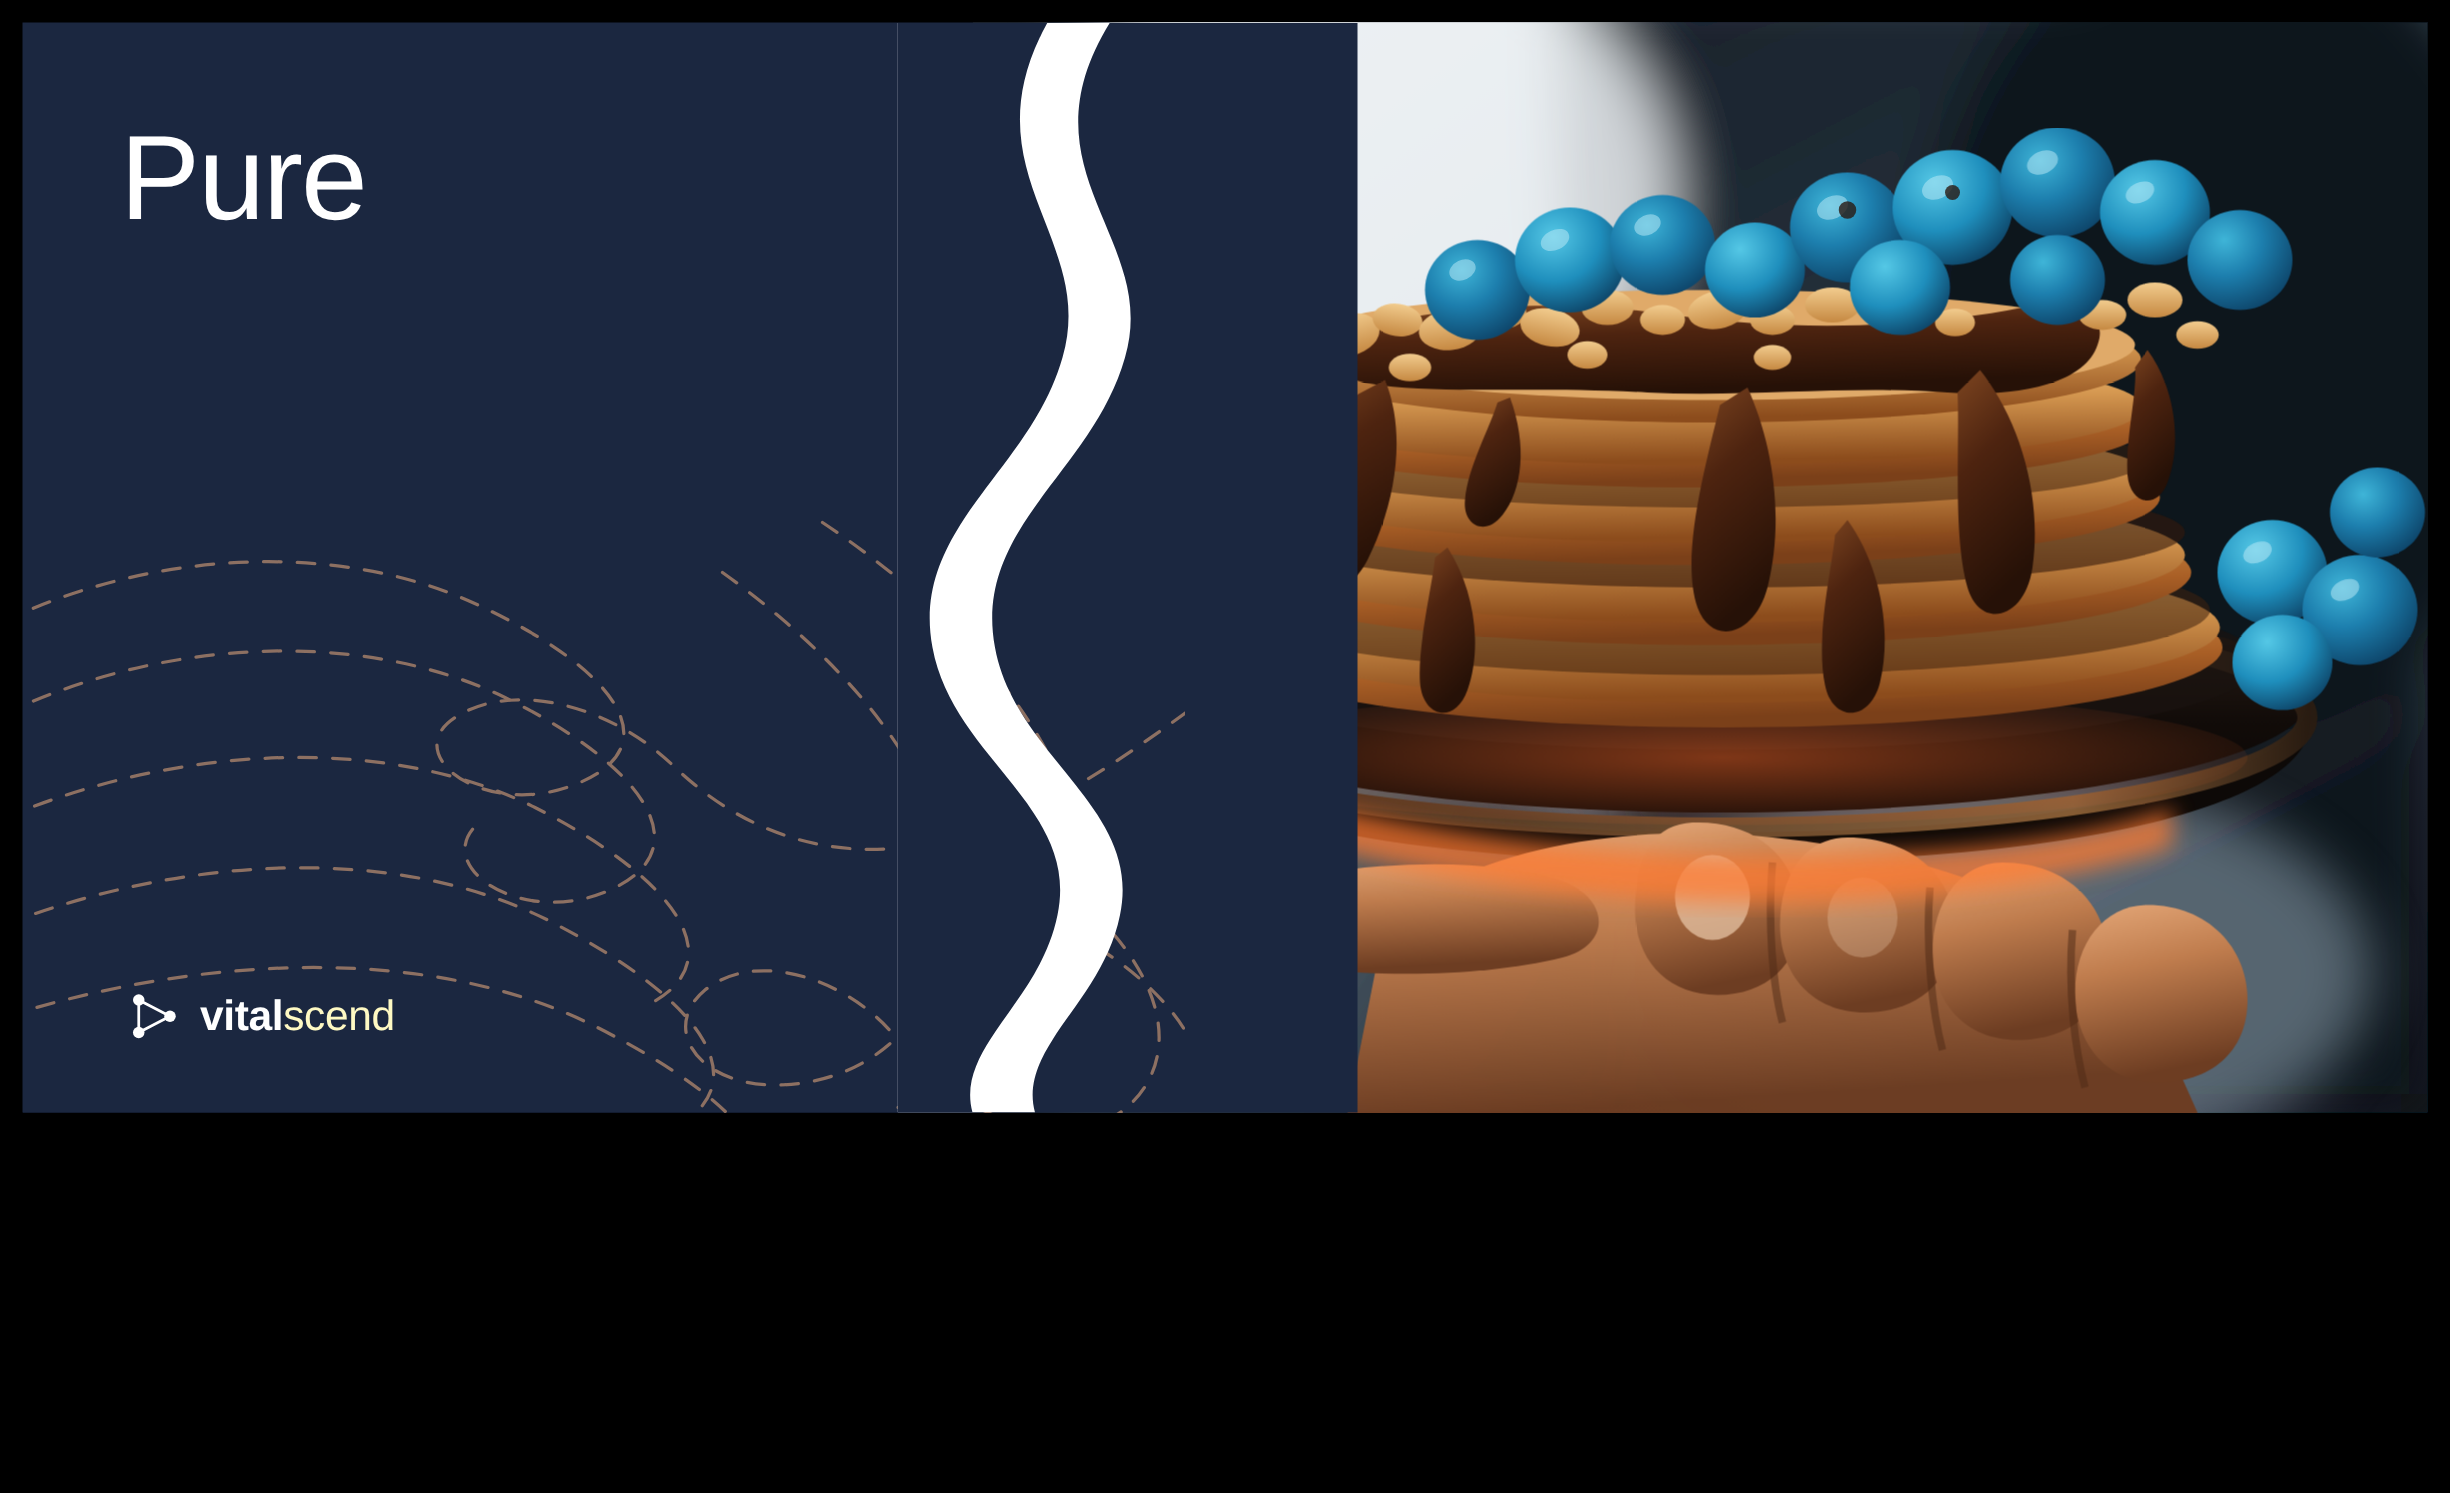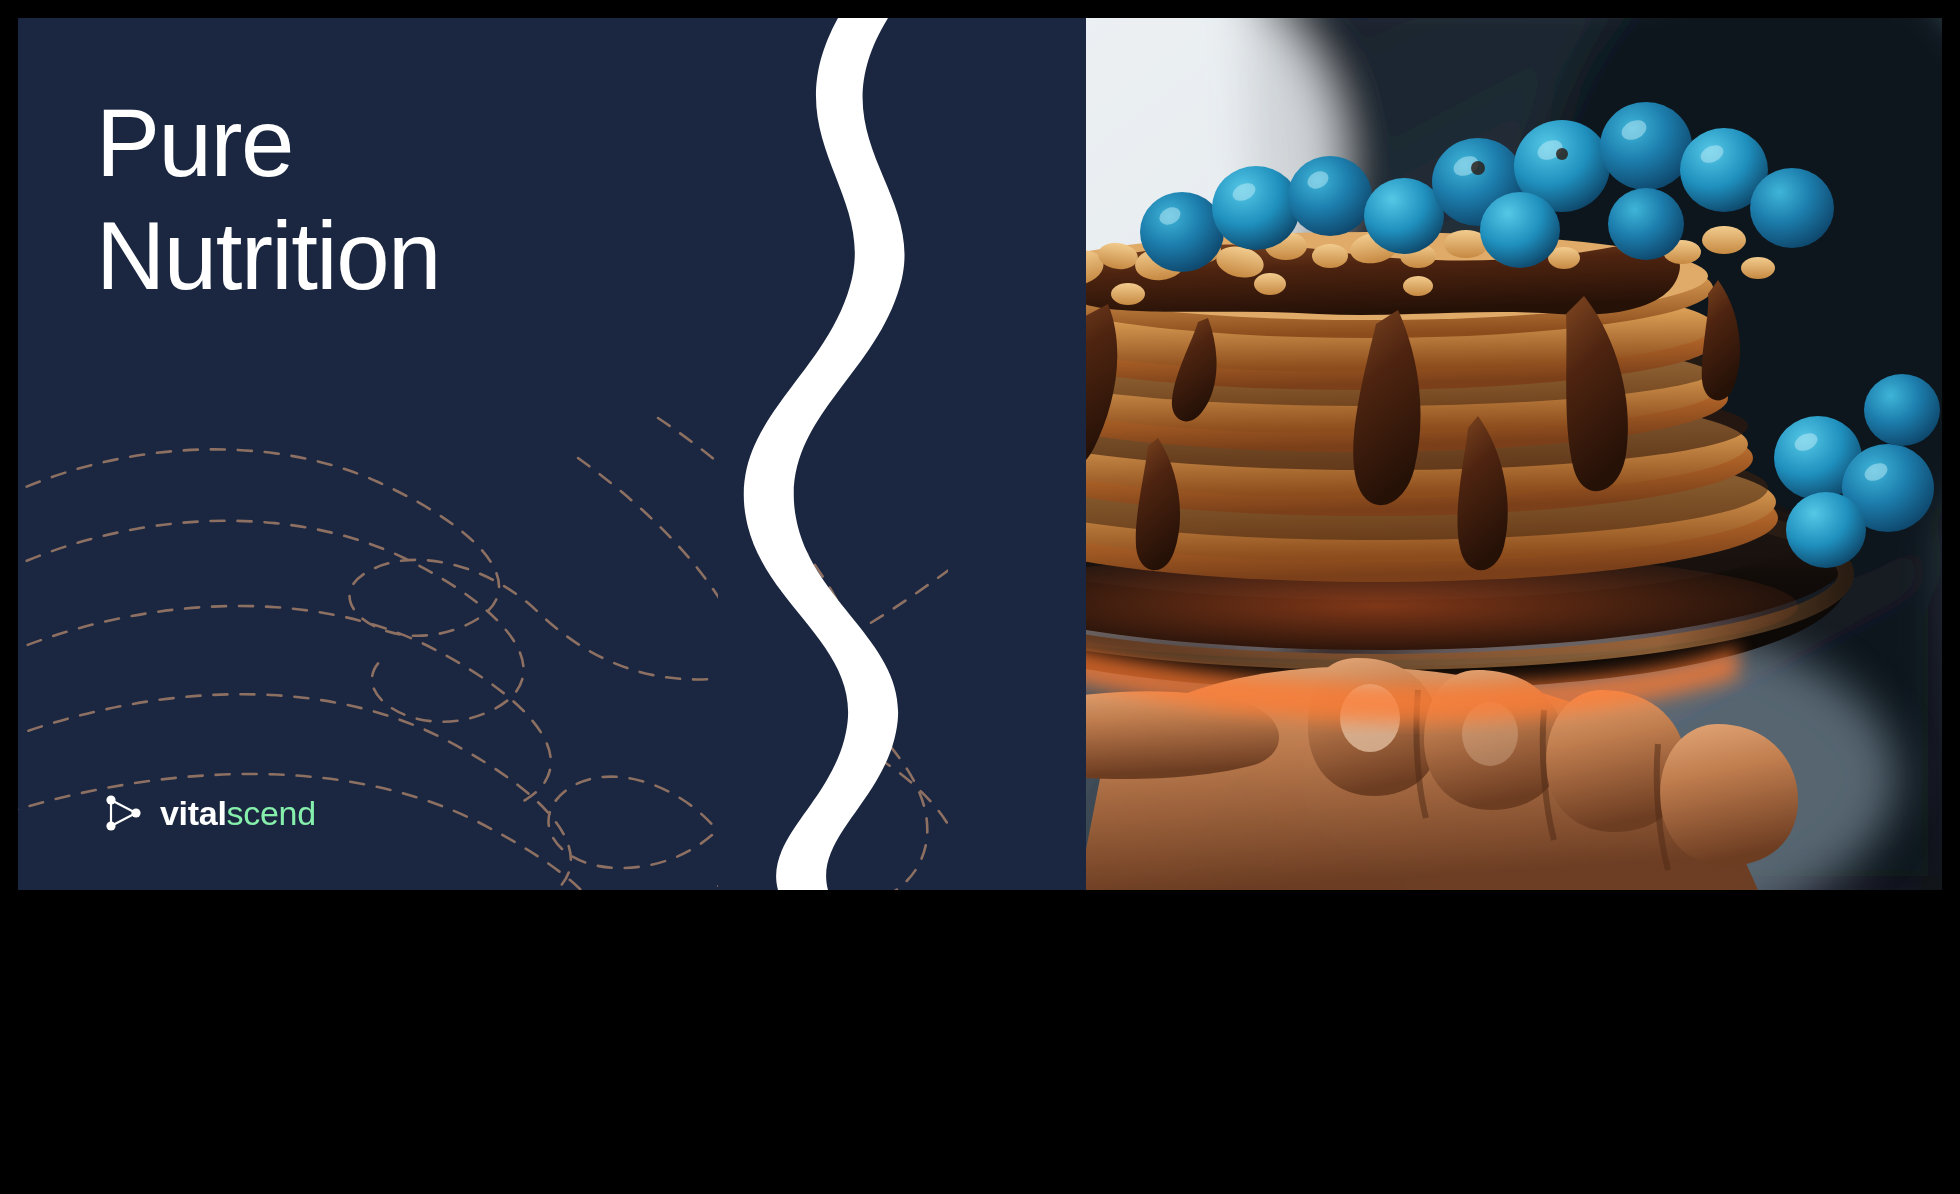--- a/index.html
+++ b/index.html
@@ -46,21 +46,21 @@
   }
   #subtitle .sline{ display:block; }
   
   #logo{
     position:absolute; left:84px; bottom:56px;
     display:flex; align-items:center; gap:16px; z-index:5;
   }
   #logo-mark{ width:42px; height:42px; display:block; }
   #logo-text{ font-size:34px; letter-spacing:-.3px; white-space:nowrap; }
   #logo-text .brand-a{ color:#ffffff; font-weight:700; }
-  #logo-text .brand-b{ color:#86efac; font-weight:400; }
+  #logo-text .brand-b{ color:#fef9c3; font-weight:400; }
   
   #wave-divider{
     position:absolute; left:700px; top:0;
     width:330px; height:100%; z-index:5;
   }
   
   #photo-panel{
     position:absolute; left:760px; top:0;
     width:1164px; height:100%;
     overflow:hidden; z-index:2;
@@ -349,21 +349,20 @@
                  C748 496 830 528 930 500"></path>
         <path d="M640 20 C760 100 850 208 852 318 C854 420 790 486 700 488"></path>
         <path d="M790 280 C886 340 930 414 900 468 C876 510 816 520 786 492"></path>
         <path d="M860 360 C930 404 962 464 940 508"></path>
       </g>
     </svg>
 
     <div id="text-block">
       <h1 id="title">
         <span class="line">Pure</span>
-        <span class="line">Nutrition</span>
       </h1>
     </div>
 
     <div id="logo">
       <svg id="logo-mark" viewBox="0 0 42 42">
         <g stroke="#ffffff" stroke-width="2.2" fill="none">
           <path d="M9 8 L34 21 L9 34 Z" stroke-linejoin="round"></path>
         </g>
         <circle cx="9" cy="8" r="4.6" fill="#ffffff"></circle>
         <circle cx="34" cy="21" r="4.6" fill="#ffffff"></circle>

